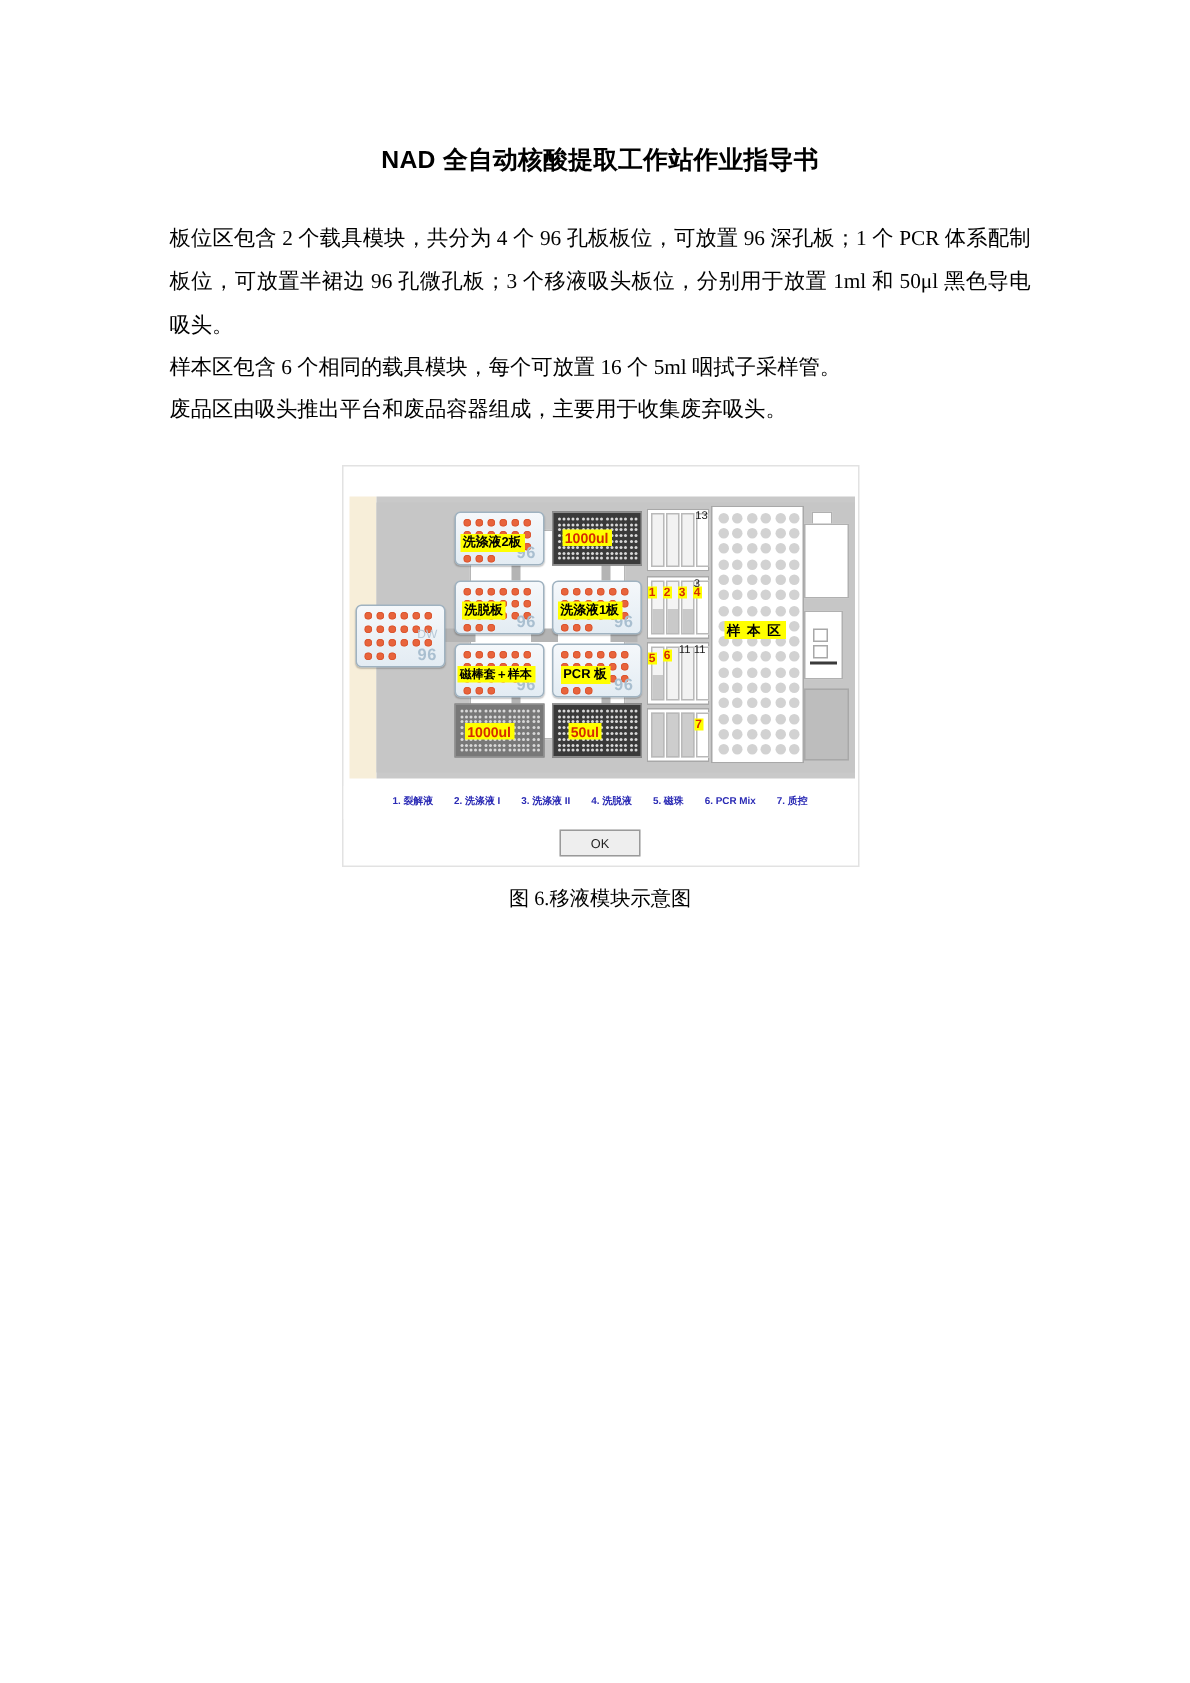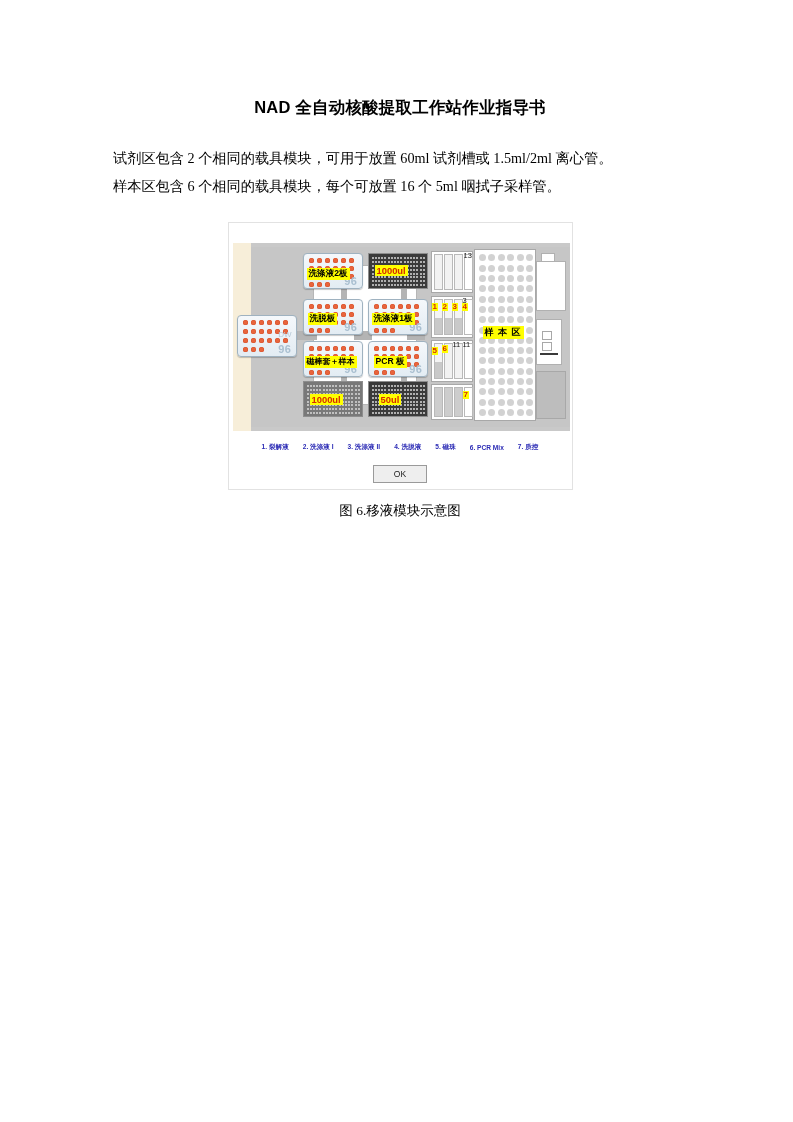--- a/index.html
+++ b/index.html
@@ -292,22 +292,23 @@
 </style>
 </head>
 <body>
 
 <div class="page">
   <div class="content">
 
     <div class="doc-title">NAD 全自动核酸提取工作站作业指导书</div>
 
 
-    <p class="para para-tight">试剂区包含 2 个相同的载具模块，可用于放置 60ml 试剂槽或 1.5ml/2ml 离心管。</p>
+    <p class="para">板位区包含 2 个载具模块，共分为 4 个 96 孔板板位，可放置 96 深孔板；1 个 PCR 体系配制板位，可放置半裙边 96 孔微孔板；3 个移液吸头板位，分别用于放置 1ml 和 50μl 黑色导电吸头。</p>
     <p class="para para-tight">样本区包含 6 个相同的载具模块，每个可放置 16 个 5ml 咽拭子采样管。</p>
+    <p class="para para-tight">废品区由吸头推出平台和废品容器组成，主要用于收集废弃吸头。</p>
 
     <div class="figure-wrap">
 
       <div class="screenshot">
 
         <div class="deck-area"></div>
         <div class="cream-strip"></div>
         <div class="deck">
           <div class="deck-inner"></div>
         </div>

